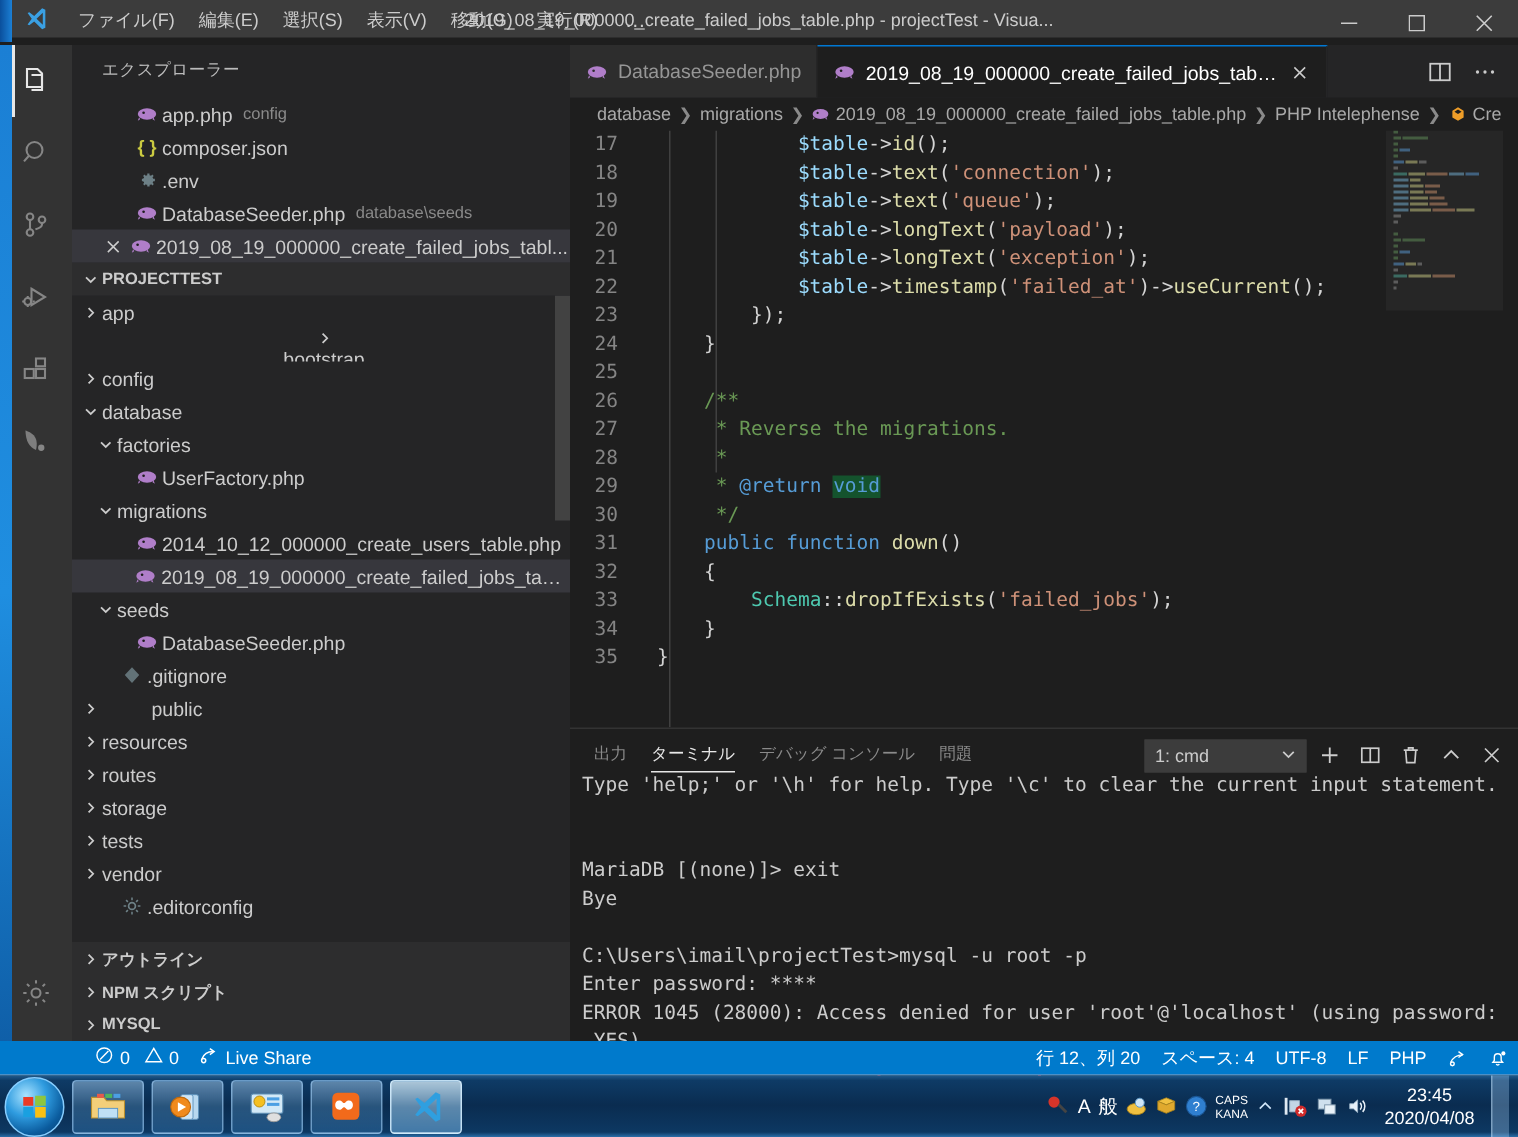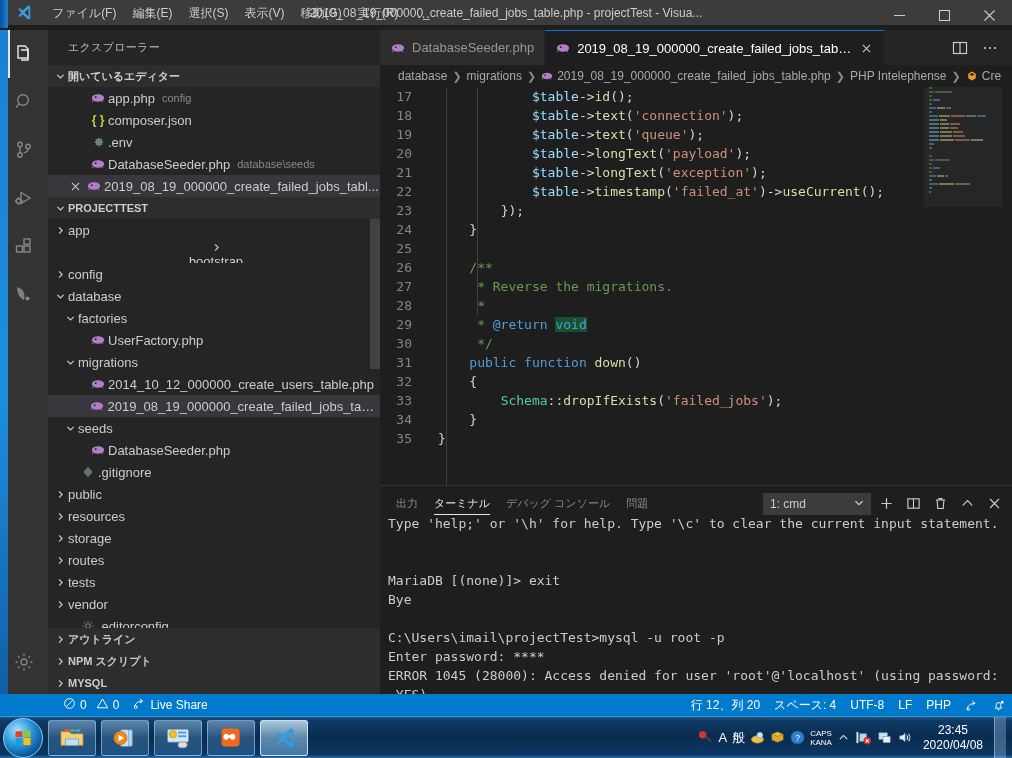--- a/index.html
+++ b/index.html
@@ -308,28 +308,20 @@
       <svg viewBox="0 0 24 24" fill="none" stroke="currentColor" stroke-width="1.35">
         <circle cx="12" cy="12" r="3"></circle>
         <path d="M12 3.5v2.2M12 18.3v2.2M3.5 12h2.2M18.3 12h2.2M6 6l1.6 1.6M16.4 16.4 18 18M18 6l-1.6 1.6M7.6 16.4 6 18"></path>
       </svg>
     </div>
   </div>
 
   <div class="sidebar">
     <div class="sb-title">エクスプローラー</div>
 
-    <div class="section-header shaded">
-      <span class="twisty">
-        <svg viewBox="0 0 10 10" fill="none" stroke="currentColor" stroke-width="1.3">
-            <path d="M1.5 3.2 5 6.6 8.5 3.2"></path>
-          </svg>
-      </span>
-      <span>開いているエディター</span>
-    </div>
     <div class="open-editors">
       <div class="tree-row" style="padding-left:40px">
         <span class="ficon php-elephant">
           <svg viewBox="0 0 16 16" fill="currentColor">
               <ellipse cx="8" cy="8" rx="7" ry="4.4"></ellipse>
               <circle cx="5.4" cy="7" r="1" fill="#1e1e1e"></circle>
               <path d="M2 10.5 1 13.2l1.8-1.2zM13 10.5l1 2.7-1.8-1.2z"></path>
             </svg>
         </span>
         <span class="lbl">app.php</span>
@@ -489,51 +481,51 @@
           </div>
           <div class="tree-row" style="padding-left: 14px;">
             <span class="twisty"></span>
             <span class="ficon" style="color: rgb(109, 128, 134);">
               <svg viewBox="0 0 16 16" fill="currentColor">
                 <path d="M8 2 13.5 8 8 14 2.5 8z" opacity=".85"></path>
               </svg>
             </span>
             <span class="lbl">.gitignore</span>
           </div>
+          <div class="tree-row" style="padding-left: 4px; gap: 33px;">
+            <span class="twisty">
+              <svg viewBox="0 0 10 10" fill="none" stroke="currentColor" stroke-width="1.3">
+                <path d="M3.4 1.5 6.8 5 3.4 8.5"></path>
+              </svg>
+            </span>
+            <span class="lbl">public</span>
+          </div>
           <div class="tree-row" style="padding-left: 4px;">
             <span class="twisty">
               <svg viewBox="0 0 10 10" fill="none" stroke="currentColor" stroke-width="1.3">
                 <path d="M3.4 1.5 6.8 5 3.4 8.5"></path>
               </svg>
             </span>
-            <span class="lbl">public</span>
+            <span class="lbl">resources</span>
           </div>
           <div class="tree-row" style="padding-left: 4px;">
             <span class="twisty">
               <svg viewBox="0 0 10 10" fill="none" stroke="currentColor" stroke-width="1.3">
                 <path d="M3.4 1.5 6.8 5 3.4 8.5"></path>
               </svg>
             </span>
-            <span class="lbl">resources</span>
+            <span class="lbl">routes</span>
           </div>
           <div class="tree-row" style="padding-left: 4px;">
             <span class="twisty">
               <svg viewBox="0 0 10 10" fill="none" stroke="currentColor" stroke-width="1.3">
                 <path d="M3.4 1.5 6.8 5 3.4 8.5"></path>
               </svg>
             </span>
             <span class="lbl">storage</span>
-          </div>
-          <div class="tree-row" style="padding-left: 4px;">
-            <span class="twisty">
-              <svg viewBox="0 0 10 10" fill="none" stroke="currentColor" stroke-width="1.3">
-                <path d="M3.4 1.5 6.8 5 3.4 8.5"></path>
-              </svg>
-            </span>
-            <span class="lbl">routes</span>
           </div>
           <div class="tree-row" style="padding-left: 4px;">
             <span class="twisty">
               <svg viewBox="0 0 10 10" fill="none" stroke="currentColor" stroke-width="1.3">
                 <path d="M3.4 1.5 6.8 5 3.4 8.5"></path>
               </svg>
             </span>
             <span class="lbl">tests</span>
           </div>
           <div class="tree-row" style="padding-left: 4px;">

